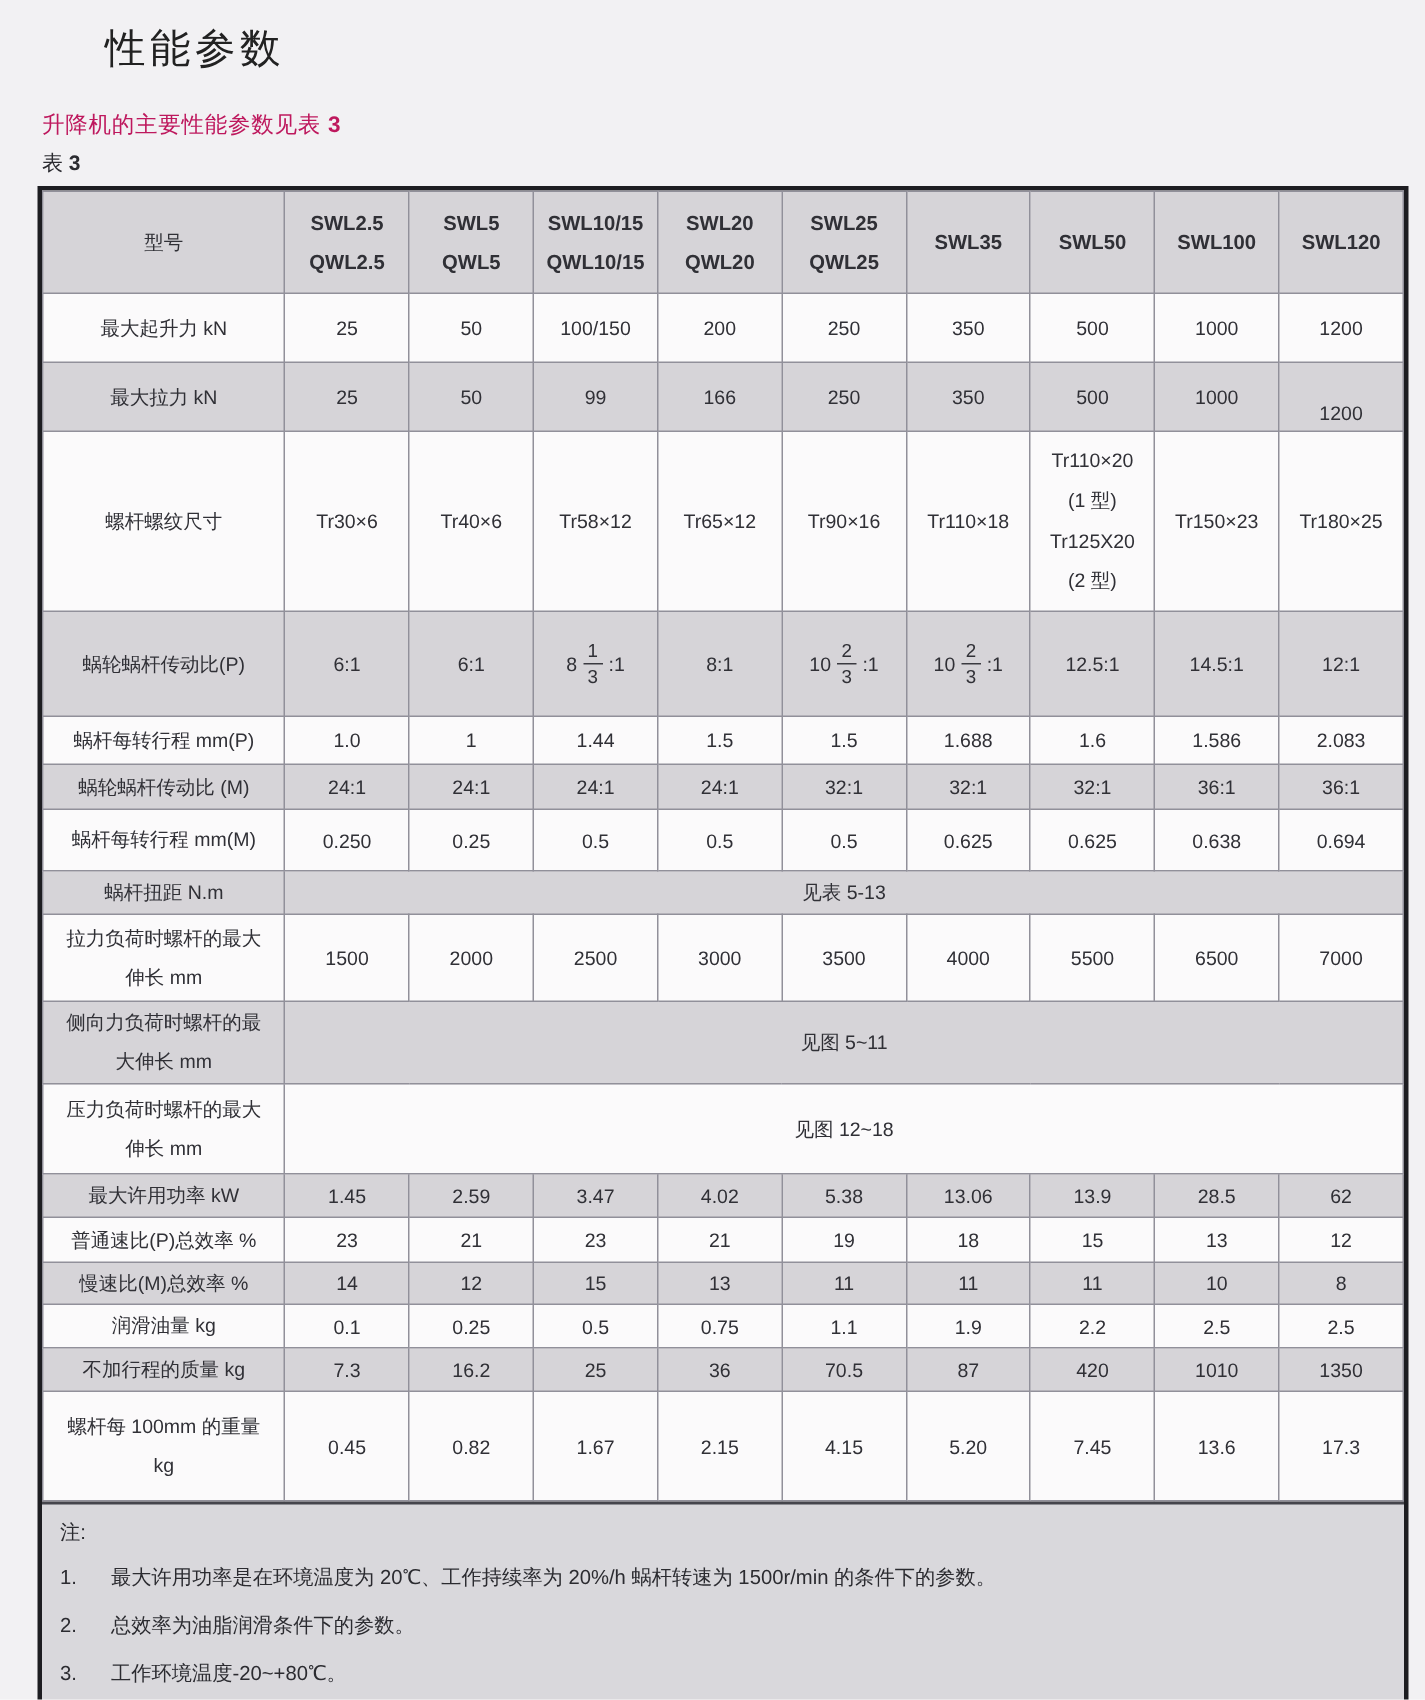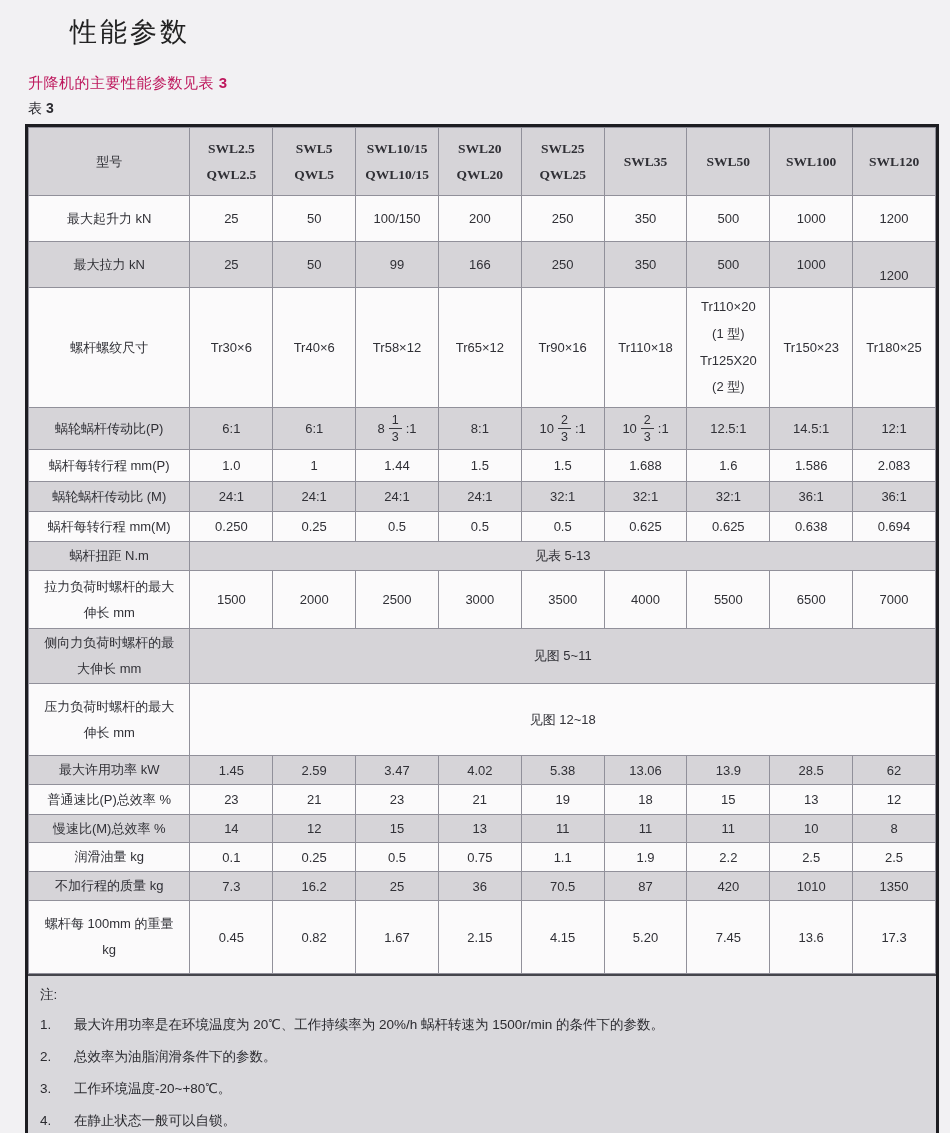--- a/index.html
+++ b/index.html
@@ -35,36 +35,36 @@
     table-layout:fixed;
     font-size:13px;
   }
   .tbl th,.tbl td{
     border:1px solid #91909a;
     text-align:center;vertical-align:middle;
     padding:1px 2px;
     font-weight:400;
     color:#303036;
   }
-  .tbl thead tr{height:68px;font-family:Liberation Serif, serif;}
+  .tbl thead tr{height:68px;}
   .tbl thead th{background:#d6d4d8;}
   .tbl thead th.colhead{font-weight:700;font-size:13.5px;line-height:1.9;}
   .tbl tbody tr:nth-child(odd){background:#fbfafb;}
   .tbl tbody tr:nth-child(even){background:#d6d4d8;}
   .tbl tbody tr:nth-child(1){height:46px;}
   .tbl tbody tr:nth-child(2){height:46px;}
   .tbl tbody tr:nth-child(3){height:120px;}
-  .tbl tbody tr:nth-child(4){height:42px;}
+  .tbl tbody tr:nth-child(4){height:70px;}
   .tbl tbody tr:nth-child(5){height:32px;}
   .tbl tbody tr:nth-child(6){height:30px;}
-  .tbl tbody tr:nth-child(7){height:30px;}
+  .tbl tbody tr:nth-child(7){height:41px;}
   .tbl tbody tr:nth-child(8){height:29px;}
   .tbl tbody tr:nth-child(9){height:58px;}
   .tbl tbody tr:nth-child(10){height:44px;margin-top:12px;}
-  .tbl tbody tr:nth-child(11){height:72px;}
+  .tbl tbody tr:nth-child(11){height:60px;}
   .tbl tbody tr:nth-child(12){height:29px;}
   .tbl tbody tr:nth-child(13){height:30px;}
   .tbl tbody tr:nth-child(14){height:28px;}
   .tbl tbody tr:nth-child(15){height:29px;padding-left:44px;}
   .tbl tbody tr:nth-child(16){height:29px;}
   .tbl tbody tr:nth-child(17){height:73px;}
   
   .tbl tbody tr:nth-child(2) td:nth-child(10){vertical-align:bottom;padding-bottom:4px;}
   .multiline div{line-height:2.05;}
   .lbl-multiline div{line-height:2.0;}

